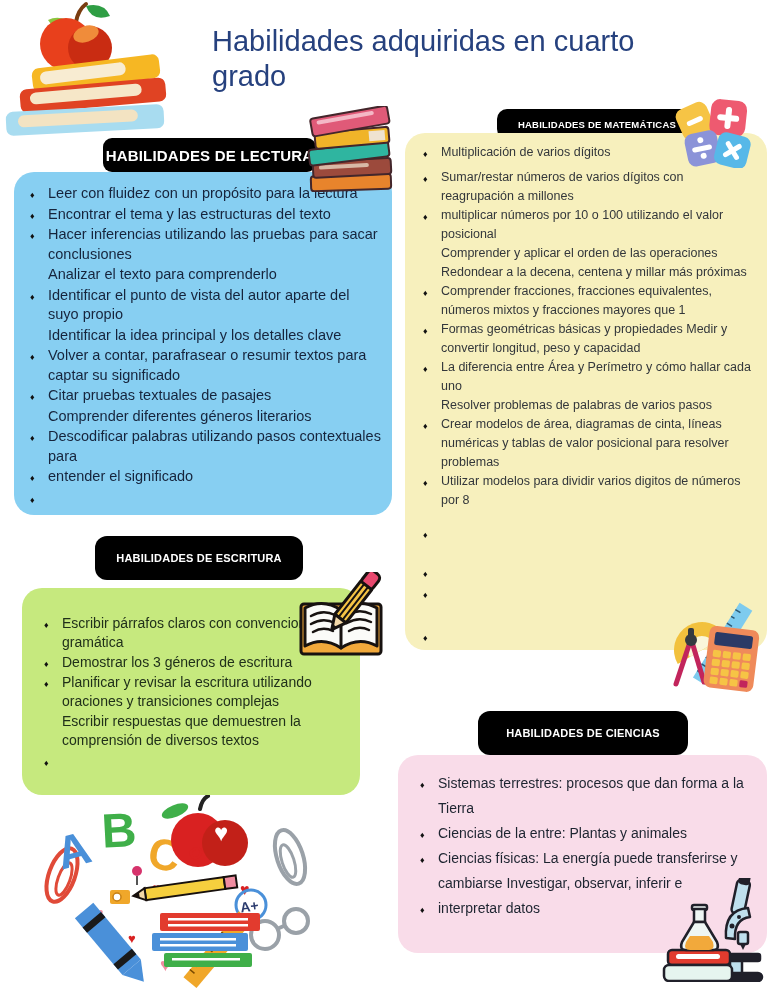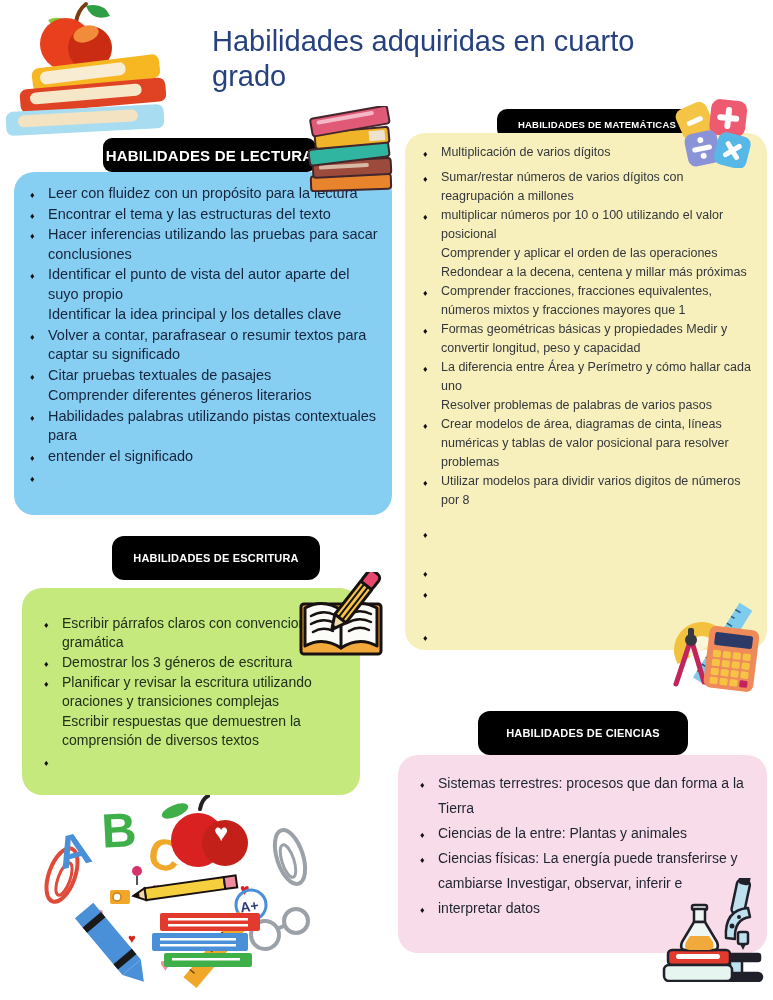--- a/index.html
+++ b/index.html
@@ -7,21 +7,21 @@
         font-family:"Liberation Sans", sans-serif;padding-left:12px;}
 
   .title{position:absolute;left:212px;top:24px;width:470px;margin:0;
          font-size:29px;line-height:1.2;font-weight:400;color:#26417e;}
 
   .pill{position:absolute;background:#000000;color:#ffffff;font-weight:bold;
         display:flex;align-items:center;justify-content:center;text-align:center;
         letter-spacing:.2px;}
   .pill-reading{left:92px;top:138px;width:213px;height:34px;border-radius:9px;font-size:15px;margin-left:11px;}
   .pill-math{left:497px;top:109px;width:200px;height:30px;border-radius:10px;font-size:9.5px;}
-  .pill-writing{left:95px;top:536px;width:208px;height:44px;border-radius:12px;font-size:11px;margin-left:17px;}
+  .pill-writing{left:95px;top:536px;width:208px;height:44px;border-radius:12px;font-size:11px;}
   .pill-science{left:478px;top:711px;width:210px;height:44px;border-radius:12px;font-size:11px;}
 
   .box{position:absolute;border-radius:20px;box-sizing:border-box;}
   .box-reading{left:14px;top:172px;width:378px;height:343px;background:#87cff2;padding:12px 10px 0 16px;}
   .box-math{left:405px;top:133px;width:362px;height:517px;background:#f7f0bd;padding:10px 10px 0 18px;}
   .box-writing{left:22px;top:588px;width:338px;height:207px;background:#c6e97e;padding:26px 12px 0 22px;}
   .box-science{left:398px;top:755px;width:369px;height:198px;background:#f9dce9;padding:16px 14px 0 22px;}
 
   .row{display:flex;align-items:flex-start;}
   .row.empty{min-height:1em;}
@@ -108,20 +108,24 @@
         <div class="row">
           <span class="blt">♦</span>
           <span class="txt">Encontrar el tema y las estructuras del texto</span>
         </div>
 
         <div class="row">
           <span class="blt">♦</span>
           <span class="txt">Hacer inferencias utilizando las pruebas para sacar conclusiones</span>
         </div>
 
+        <div class="row">
+          <span class="blt" style="visibility: hidden;">♦</span>
+          <span class="txt">Analizar el texto para comprenderlo</span>
+        </div>
 
         <div class="row">
           <span class="blt">♦</span>
           <span class="txt">Identificar el punto de vista del autor aparte del suyo propio</span>
         </div>
 
         <div class="row">
           <span class="blt" style="visibility: hidden;">♦</span>
           <span class="txt">Identificar la idea principal y los detalles clave</span>
         </div>
@@ -136,21 +140,21 @@
           <span class="txt">Citar pruebas textuales de pasajes</span>
         </div>
 
         <div class="row">
           <span class="blt" style="visibility: hidden;">♦</span>
           <span class="txt">Comprender diferentes géneros literarios</span>
         </div>
 
         <div class="row">
           <span class="blt">♦</span>
-          <span class="txt">Habilidades palabras utilizando pistas contextuales para</span>
+          <span class="txt">Descodificar palabras utilizando pasos contextuales para</span>
         </div>
 
         <div class="row">
           <span class="blt">♦</span>
           <span class="txt">entender el significado</span>
         </div>
 
         <div class="row empty" style="margin-top: 2px;">
           <span class="blt">♦</span>
           <span class="txt"></span>

